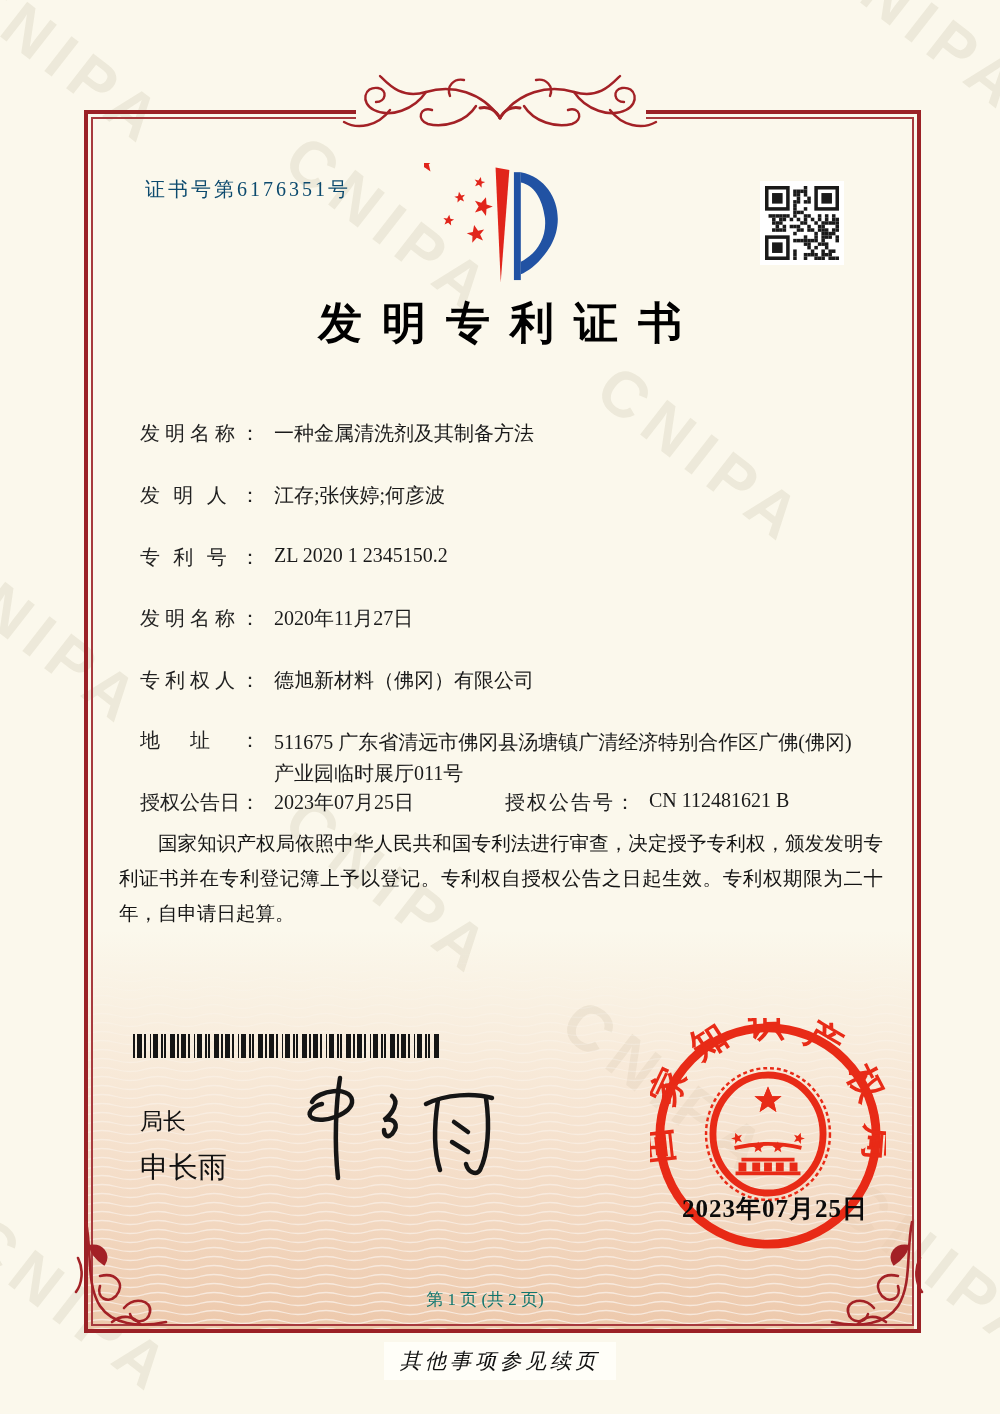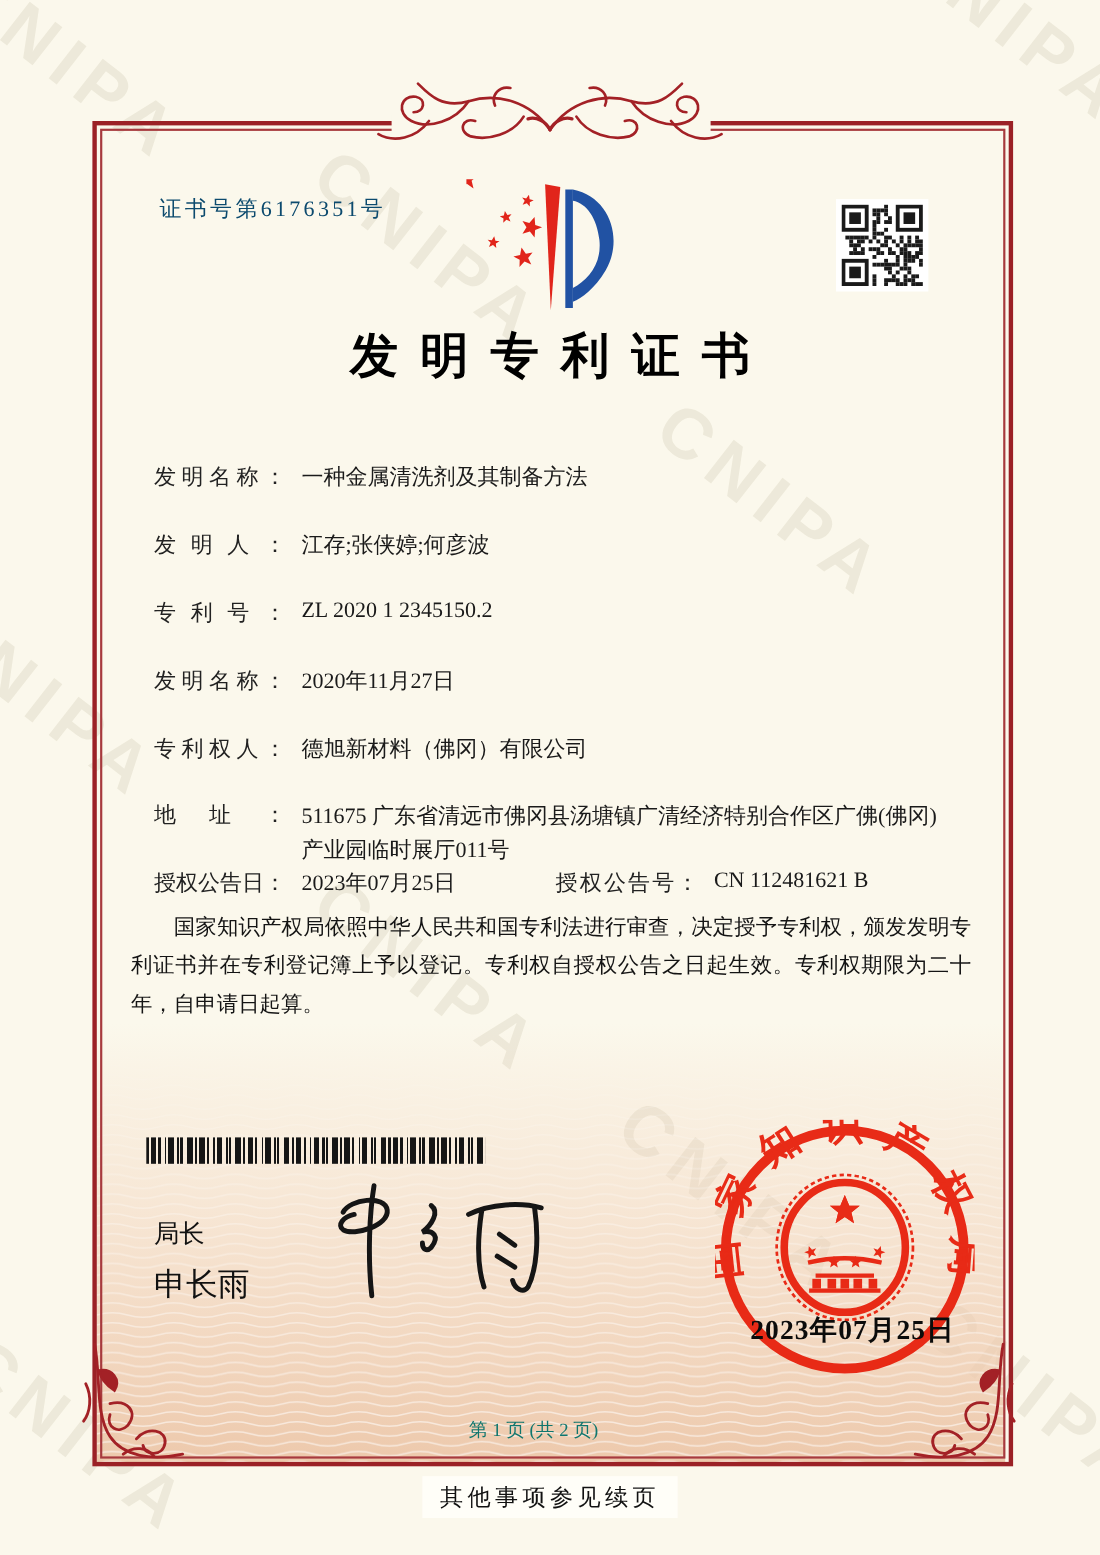--- a/index.html
+++ b/index.html
@@ -53,21 +53,21 @@
       #151515 37px 42px, rgba(0,0,0,0) 42px 44px);}
 
   .sig-title{position:absolute;left:140px;top:1106px;font-size:23px;font-family:"Liberation Sans","DejaVu Sans",sans-serif;color:#111;}
   .sig-name{position:absolute;left:140px;top:1148px;font-size:29px;font-family:"Liberation Sans","DejaVu Sans",sans-serif;color:#111;}
   .sig-svg{position:absolute;left:288px;top:1068px;}
 
   .seal{position:absolute;left:650px;top:1018px;opacity:.95;}
   .seal-date{position:absolute;left:682px;top:1192px;font-size:25px;font-weight:700;color:#0b0b0b;letter-spacing:1px;}
 
   .page-info{position:absolute;left:0;top:1288px;width:970px;text-align:center;font-size:17px;color:#0f766e;}
-  .footer-note{position:absolute;left:0;top:1342px;width:1000px;text-align:center;z-index:10;}
+  .footer-note{position:absolute;left:0;top:1342px;width:1000px;text-align:center;z-index:10;font-style:italic;}
   .footer-note span{display:inline-block;background:#FFFEF8;padding:5px 16px;font-size:21px;letter-spacing:4px;color:#111;}
 </style>
 </head>
 <body>
 
 <div class="page">
 
   <div class="wm" style="left:-60px;top:20px">CNIPA</div>
   <div class="wm" style="left:800px;top:-14px">CNIPA</div>
   <div class="wm" style="left:268px;top:188px">CNIPA</div>

